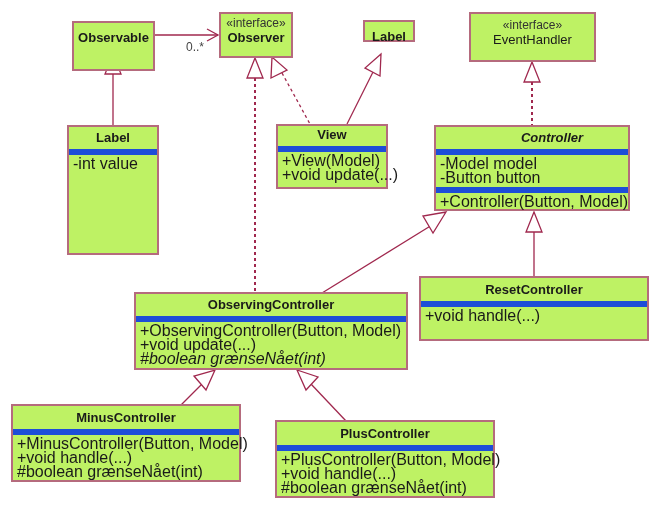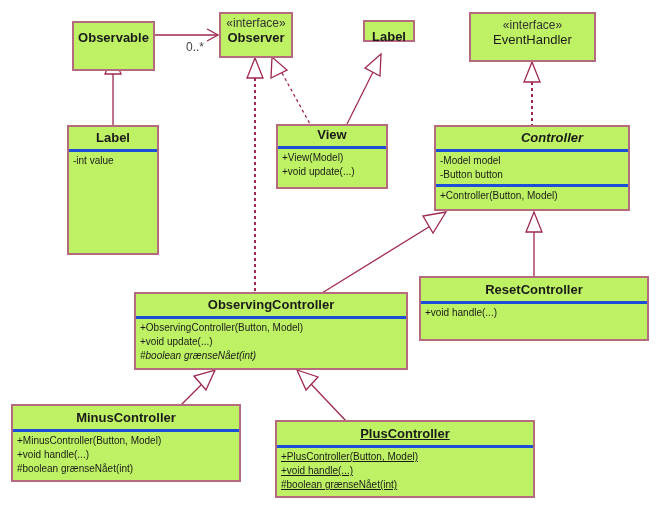--- a/index.html
+++ b/index.html
@@ -5,21 +5,21 @@
   html, body { margin:0; padding:0; background:#ffffff; }
   body { width:660px; height:511px; position:relative; overflow:hidden;
          font-family:"Liberation Sans", sans-serif; }
   #edges { position:absolute; left:0; top:0; width:660px; height:511px; }
   .cls { position:absolute; background:#bef264; border:2px solid #b56b7d;
          box-sizing:border-box; color:#1a1a1a; }
   .hdr { text-align:center; font-size:13px; line-height:15px; }
   .hdr .st { font-size:12px; font-weight:normal; color:#333; display:block; line-height:13px; }
   .hdr .nm { font-weight:bold; display:block; }
   .hdr .nm.abstract { font-style:italic;margin-left:40px; }
-  .sec { border-top:3px solid #1d4ed8; padding:2px 5px 2px 4px; font-size:10px; line-height:14px; }
+  .sec { border-top:6px solid #1d4ed8; padding:2px 5px 2px 4px; font-size:16px; line-height:14px; }
   .sec div { white-space:nowrap; }
   .sec .abstract { font-style:italic; }
   .mult { position:absolute; font-size:12px; color:#444; }
 </style>
 </head>
 <body>
 
 <svg id="edges" viewBox="0 0 660 511">
   <g fill="none" stroke="#a0284e" stroke-width="1.3">
 
@@ -139,21 +139,21 @@
   <div class="hdr" style="padding:4px 0 4px;">
     <span class="nm">MinusController</span>
   </div>
   <div class="sec">
     <div>+MinusController(Button, Model)</div>
     <div>+void handle(...)</div>
     <div>#boolean grænseNået(int)</div>
   </div>
 </div>
 
-<div class="cls" style="left:275px;top:420px;width:260px;height:78px;text-decoration:underline;">
+<div class="cls" style="left:275px;top:420px;width:220px;height:78px;">
   <div class="hdr" style="padding:4px 0 4px;">
     <span class="nm">PlusController</span>
   </div>
   <div class="sec">
     <div>+PlusController(Button, Model)</div>
     <div>+void handle(...)</div>
     <div>#boolean grænseNået(int)</div>
   </div>
 </div>
 

